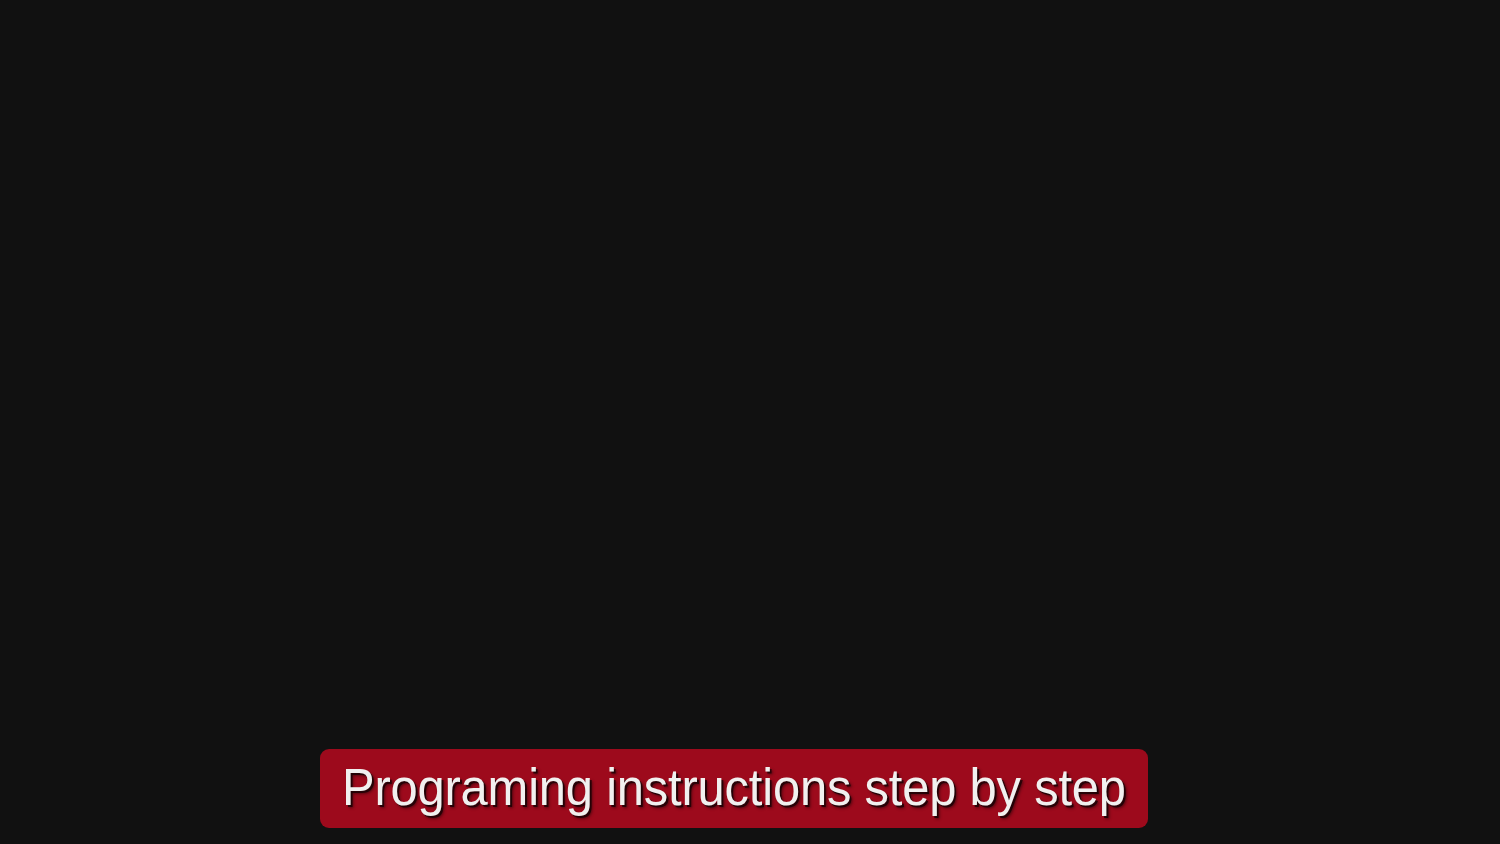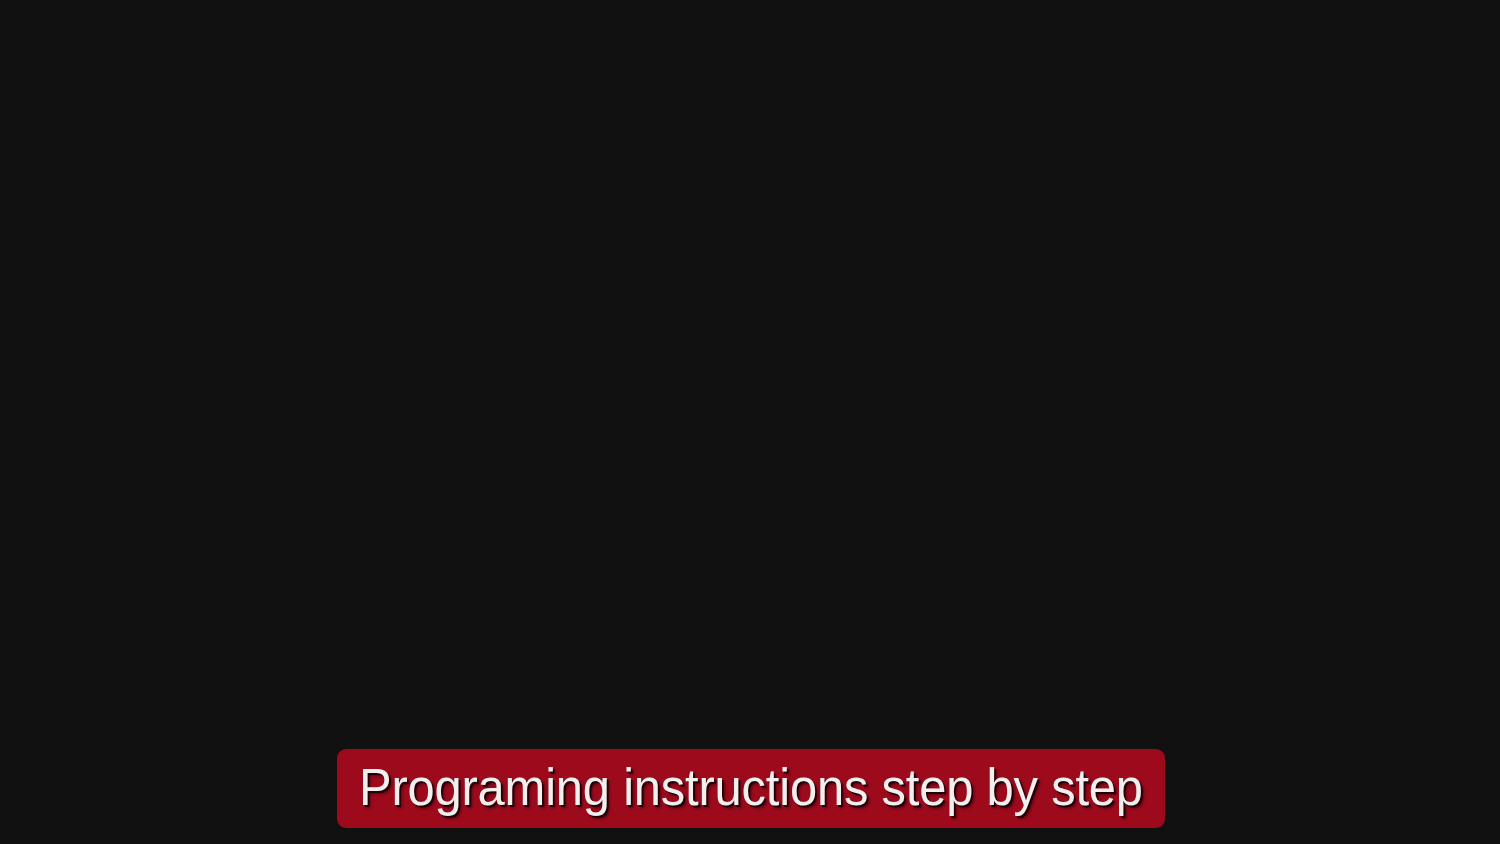--- a/index.html
+++ b/index.html
@@ -38,21 +38,21 @@
     position: absolute;
     left: 0;
     top: 0;
     width: 1500px;
     height: 844px;
     pointer-events: none;
   }
 
   .caption-banner {
     position: absolute;
-    left: 337px;
+    left: 320px;
     top: 749px;
     width: 828px;
     height: 79px;
     box-sizing: border-box;
     background: #9d0a1c;
     border-radius: 9px;
     display: flex;
     align-items: center;
     justify-content: center;
     pointer-events: auto;

